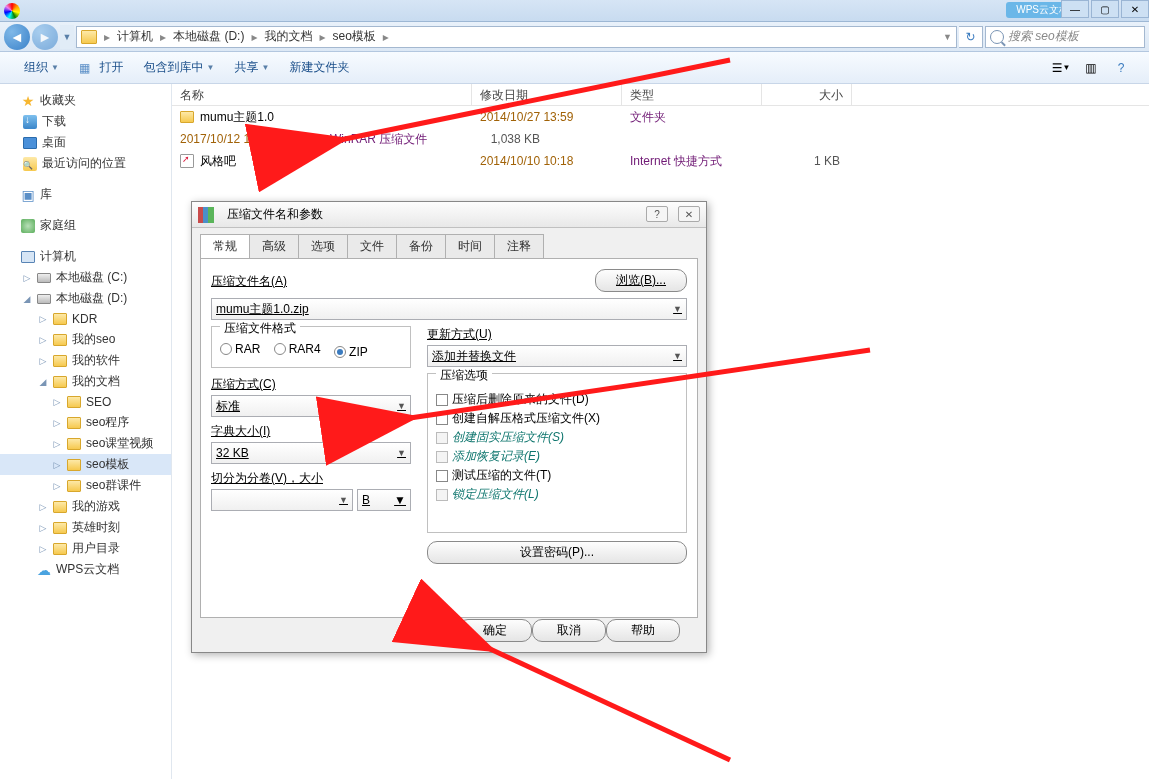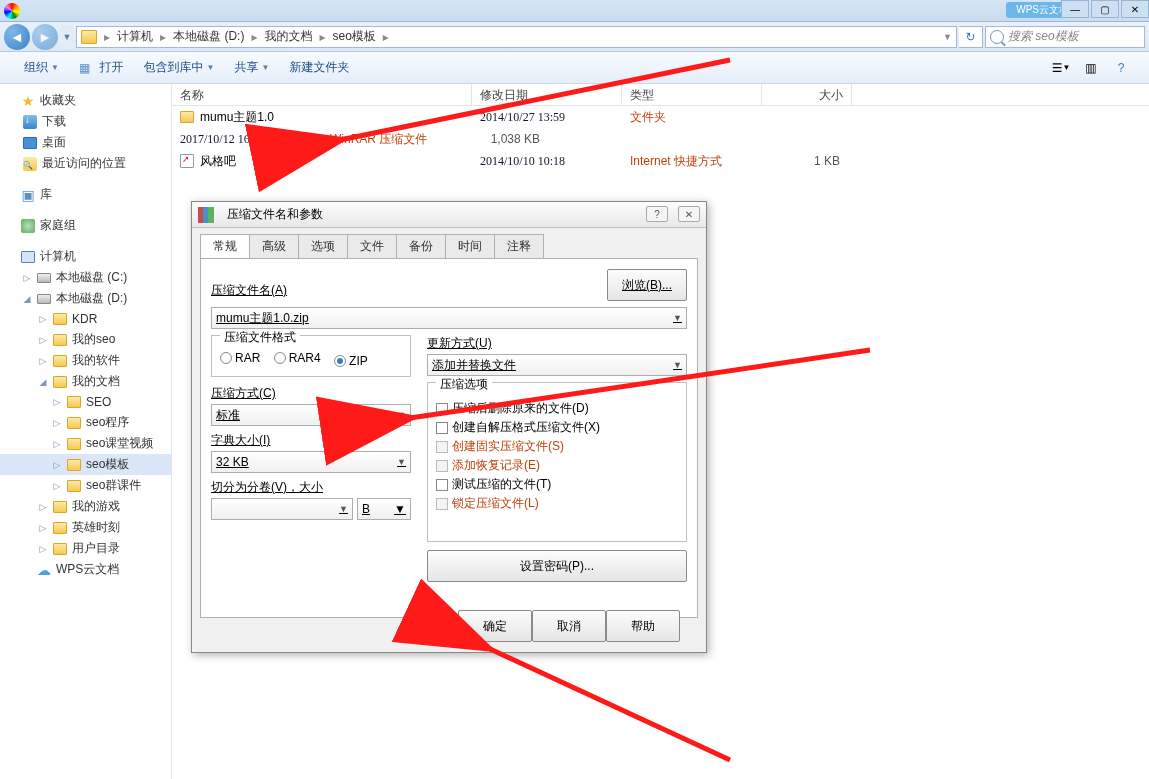--- a/index.html
+++ b/index.html
@@ -55,50 +55,50 @@
 .drive-ico { width:14px;height:10px; background:linear-gradient(#eee,#bbb); border:1px solid #888; border-radius:1px;}
 .fold { width:14px;height:12px; background:linear-gradient(#fde9a8,#f6c94f); border:1px solid #d8a72c; border-radius:1px;}
 .cloud-ico { color:#4aa3e0; font-size:14px;}
 
 .content { flex:1; background:#fff; position:relative;}
 .col-head { height:22px; border-bottom:1px solid #e5e5e5; display:flex; color:#444;}
 .col-head div { padding:3px 8px; border-right:1px solid #e5e5e5;}
 .ch-name{width:300px;} .ch-date{width:150px;} .ch-type{width:140px;} .ch-size{width:90px; text-align:right;}
 .filerow { height:22px; display:flex; align-items:center;}
 .fr-name{width:300px; padding-left:8px; display:flex; align-items:center; gap:6px;}
-.fr-date{width:150px; color:#0f172a; padding-left:8px;font-family:Liberation Serif, serif;} .fr-type{width:140px; color:#c2410c; padding-left:8px;} .fr-size{width:90px; text-align:right; color:#555; padding-right:12px;}
+.fr-date{width:150px; color:#a16207; padding-left:8px;} .fr-type{width:140px; color:#701a75; padding-left:8px;} .fr-size{width:90px; text-align:right; color:#555; padding-right:12px;}
 .rar-ico{width:14px;height:16px; background:linear-gradient(#b87a4a,#8b5a2b); border-radius:1px; position:relative;}
 .rar-ico::before{content:''; position:absolute; top:0;left:3px;width:8px;height:6px;background:repeating-linear-gradient(90deg,#6b4520 0 1px,#8b5a2b 1px 2px);}
 .link-ico{width:14px;height:14px; background:#fff; border:1px solid #999; border-radius:1px; position:relative;}
 .link-ico::after{content:'➚'; font-size:9px; position:absolute; left:1px; top:-1px; color:#d24;}
 
 
 .dialog { position:absolute; left:191px; top:201px; width:516px; height:452px; background:#f0f0f0; border:1px solid #888; box-shadow:2px 2px 8px rgba(0,0,0,.3);}
 .dlg-title { height:26px; background:linear-gradient(#fdfdfd,#e8e8e8); border-bottom:1px solid #c0c0c0; display:flex; align-items:center; padding:0 6px; gap:13px;}
 .dlg-title .books{width:16px;height:16px; background:linear-gradient(90deg,#c94b4b 0 5px,#4b8fc9 5px 10px,#5ab55a 10px 16px);}
 .dlg-ctrls { position:absolute; right:6px; top:4px; display:flex; gap:10px;}
 .dlg-ctrls span { width:22px; height:16px; border:1px solid #aaa; border-radius:2px; display:flex; align-items:center; justify-content:center; font-size:10px; color:#555; background:#f5f5f5;}
 .tabs { display:flex; padding:6px 8px 0 8px; gap:0;}
 .tab { padding:3px 12px; background:#eaeaea; border:1px solid #b0b0b0; border-bottom:none; margin-right:-1px; color:#333;}
 .tab.active { background:#fff; position:relative; z-index:2;}
 .tabpanel { margin:0 8px 8px 8px; background:#fff; border:1px solid #b0b0b0; padding:10px; height:360px; position:relative;}
 .row { margin-bottom:6px;text-decoration:underline;}
 .lbl { display:block; margin-bottom:2px;}
 .combo { width:100%; height:22px; border:1px solid #abadb3; background:linear-gradient(#fff,#f0f0f0); padding:0 4px; display:flex; align-items:center; justify-content:space-between;}
 .combo .ar{font-size:9px; color:#555;}
-.btn { height:32px; padding:0 14px; background:linear-gradient(#fdfdfd,#e5e5e5); border:1px solid #8a8a8a; border-radius:2px;}
+.btn { height:23px; padding:0 20px; background:linear-gradient(#fdfdfd,#e5e5e5); border:1px solid #8a8a8a; border-radius:10px;}
 .fieldset { border:1px solid #c0c0c0; padding:6px 8px 8px 8px; margin-bottom:8px;}
 .fieldset .fs-title{ position:relative; top:-13px; background:#fff; display:inline-block; padding:0 4px;}
 .fs-body { margin-top:-8px;}
 .radio { display:inline-flex; align-items:center; gap:3px; margin-right:10px;}
 .radio .r{width:12px;height:12px;border:1px solid #888;border-radius:50%;display:inline-flex;align-items:center;justify-content:center;}
 .radio.checked .r::after{content:'';width:6px;height:6px;background:#3a7bbf;border-radius:50%;}
 .chk { display:flex; align-items:center; gap:4px; margin:2px 0;}
 .chk .c{width:12px;height:12px;border:1px solid #888;background:#fff;}
-.chk.dis { color:#c2410c;}
+.chk.dis { color:#0f766e;font-style:italic;}
 .chk.dis .c{border-color:#bbb; background:#f4f4f4;}
 .two-col { display:flex; gap:16px;}
 .col-l { width:200px;} .col-r { flex:1;}
 .dlg-buttons { position:absolute; bottom:10px; right:26px; display:flex; gap:0;}
 .dlg-buttons .btn { width:74px;}
 .browse-row { display:flex; justify-content:space-between; align-items:flex-end;}
 .small-combo { width:54px; height:22px; border:1px solid #abadb3; background:linear-gradient(#fff,#f0f0f0); display:inline-flex; align-items:center; justify-content:space-between; padding:0 4px;}
 
 
 .arrow { position:absolute; pointer-events:none;}

